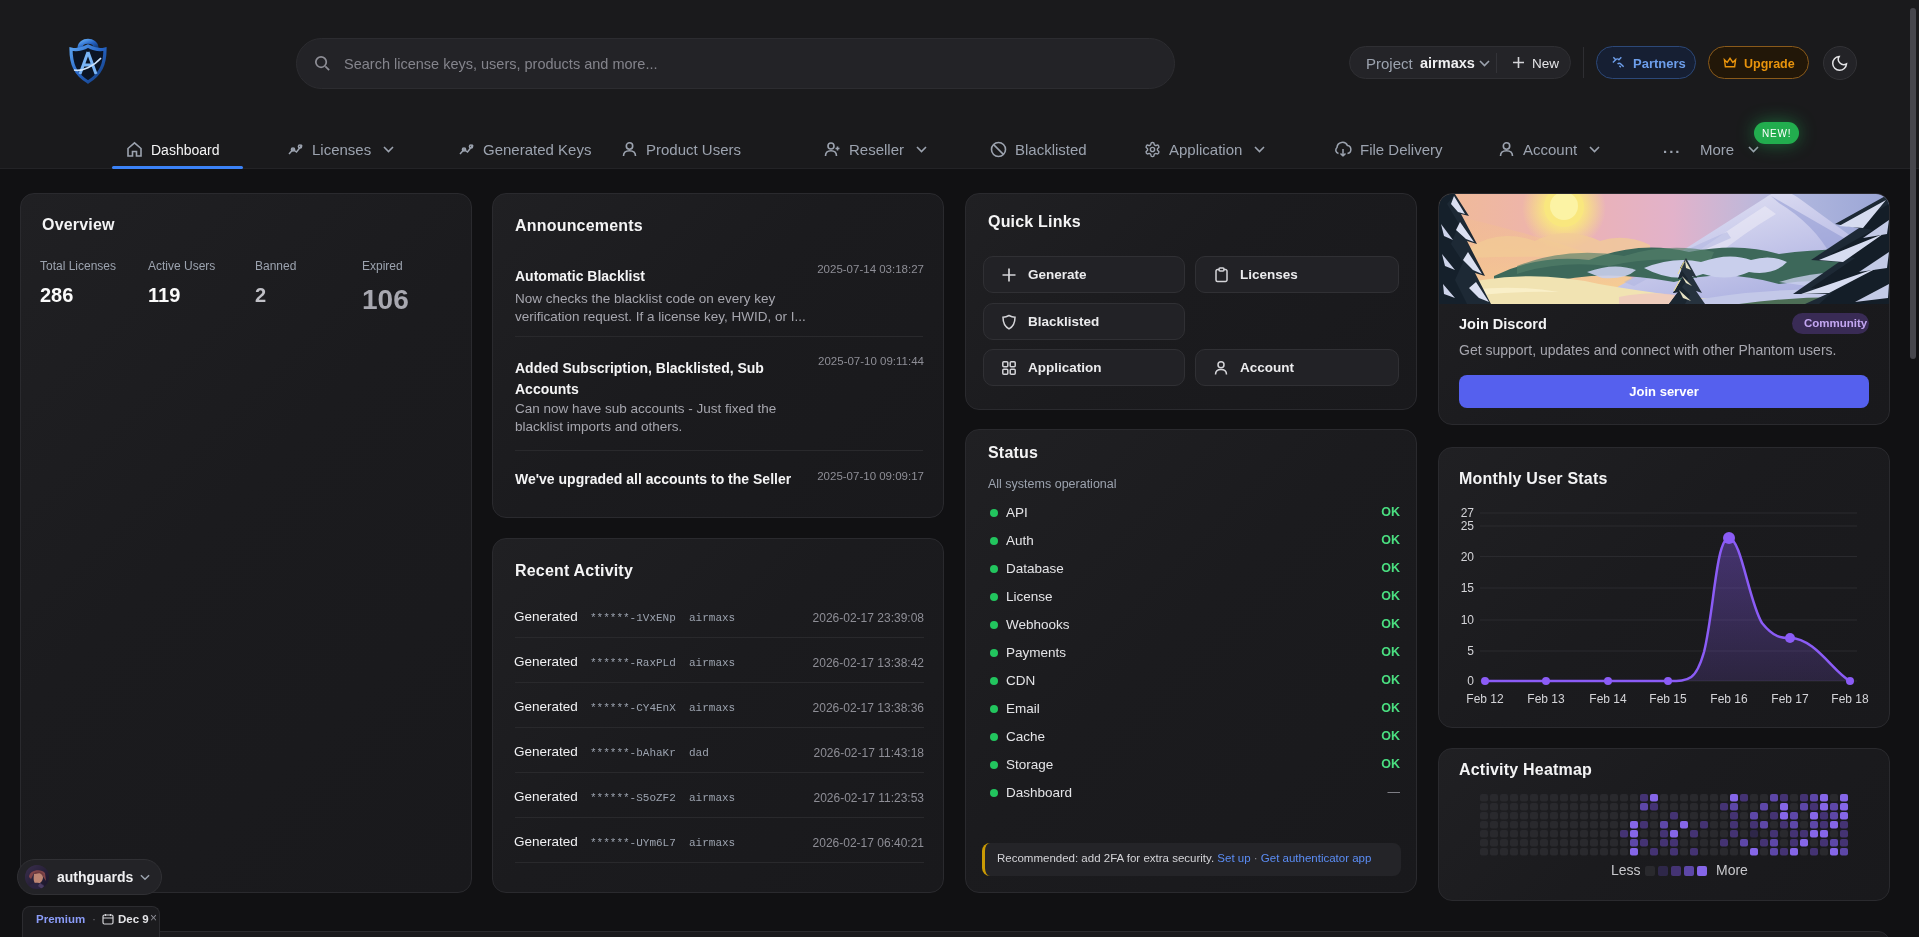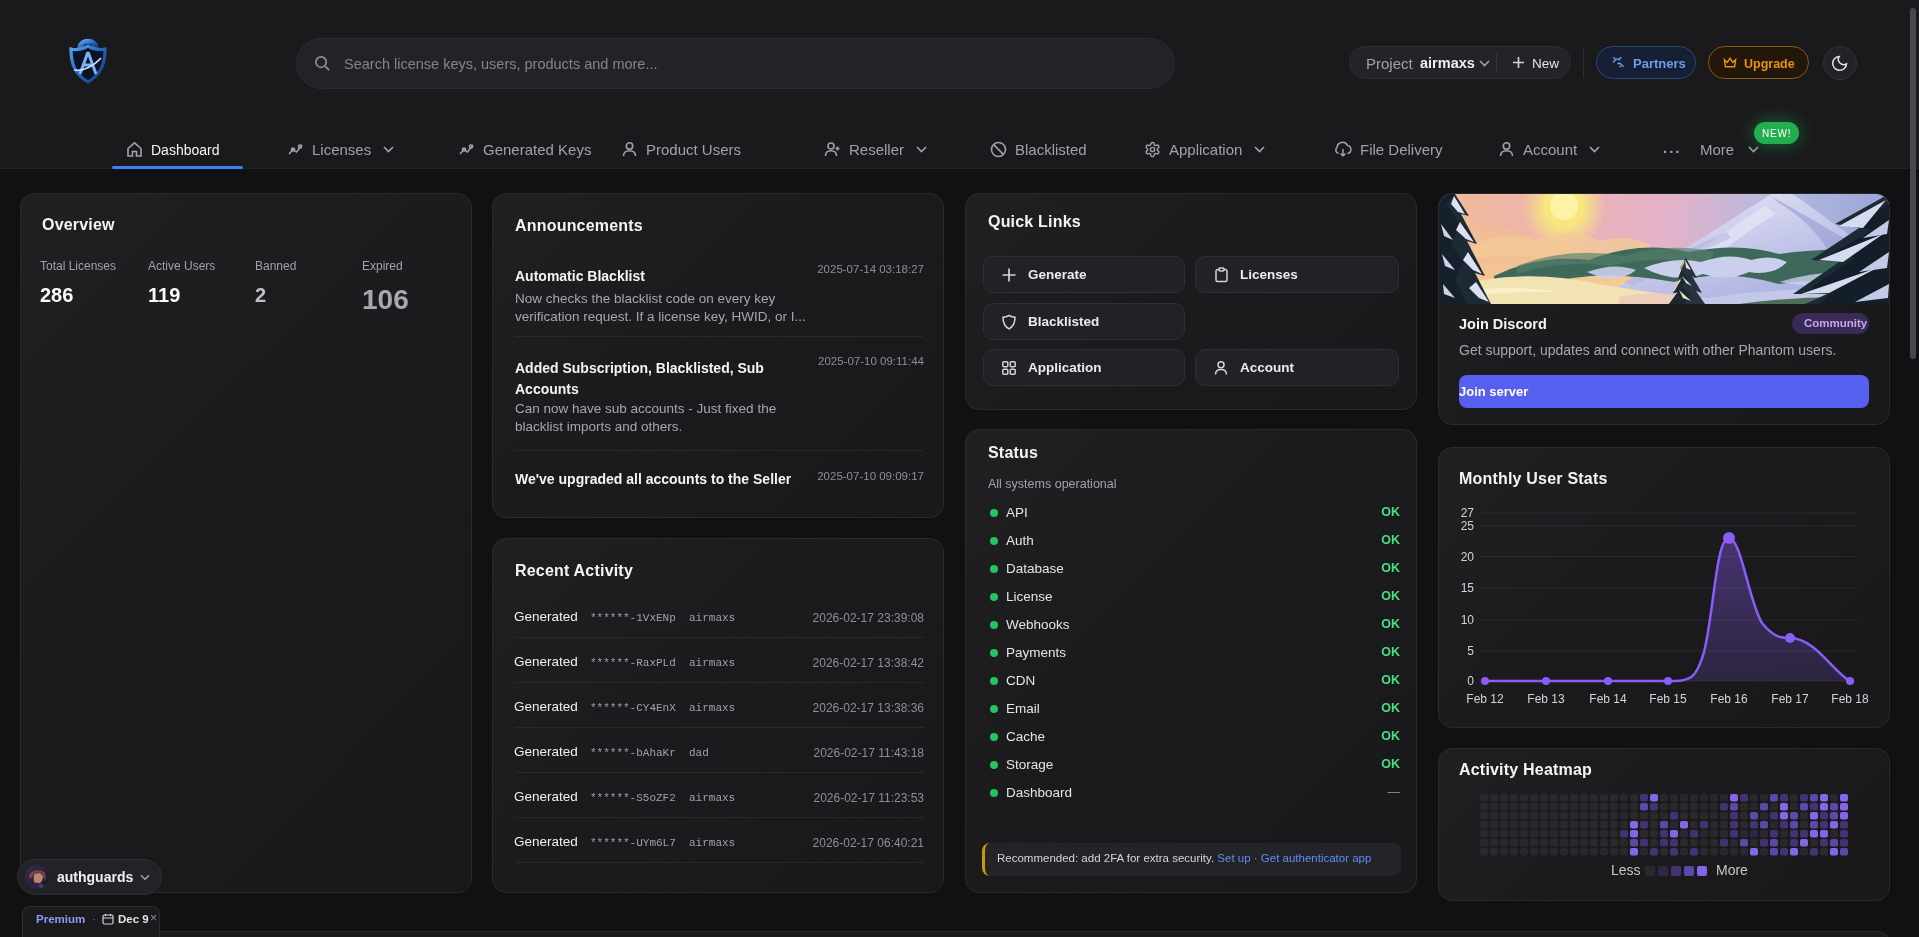--- a/index.html
+++ b/index.html
@@ -389,21 +389,21 @@
 <path d="M247 64 L258 84 L253 82 L263 99 L257 97 L266 110 L230 110 L239 98 L234 99 L244 83 L239 85 Z" fill="#26323e"></path>
 <path d="M247 64 L241 74 L249 85 L243 93 L251 101 L246 110 L230 110 L239 98 L234 99 L244 83 L239 85 Z" fill="#1b2630"></path>
 <path d="M246 66 L252 76 L247 74 Z M243 82 L253 92 L247 89 Z M240 96 L252 107 L244 104 Z" fill="#e6e2c4"></path>
 <path d="M245 68 L239 80 M241 86 L235 97" stroke="#f0e08a" stroke-width="1"></path>
 </svg>
 <div class="abs" style="left:1459px;top:316px;font-size:14.5px;font-weight:700;color:#f4f4f5">Join Discord</div>
 <div class="abs" style="left:1792px;top:313px;width:77px;height:21px;background:#392b55;border-radius:11px"></div>
 <div class="abs" style="left:1804px;top:317px;font-size:11.5px;font-weight:700;color:#c3a6f2">Community</div>
 <div class="abs" style="left:1459px;top:342px;font-size:14px;color:#a6a6ae">Get support, updates and connect with other Phantom users.</div>
 <div class="abs" style="left:1459px;top:375px;width:410px;height:33px;background:#5560ee;border-radius:8px"></div>
-<div class="abs" style="left:1459px;top:384px;width:410px;font-size:13px;font-weight:700;color:#fff">Join server</div>
+<div class="abs" style="left:1459px;top:384px;width:410px;text-align:center;font-size:13px;font-weight:700;color:#fff">Join server</div>
 <div class="card" style="left:1438px;top:447px;width:452px;height:281px"></div>
 <div class="ctitle" style="left:1459px;top:470px">Monthly User Stats</div>
 <svg class="abs" style="left:1438px;top:447px" width="452" height="281" viewBox="0 0 452 281">
 <defs>
         <linearGradient id="pf" x1="0" y1="0" x2="0" y2="1">
           <stop offset="0" stop-color="#8b5cf6" stop-opacity="0.38"></stop>
           <stop offset="1" stop-color="#8b5cf6" stop-opacity="0.16"></stop>
         </linearGradient>
       </defs>
 <g stroke="#2a2a2e" stroke-width="1">

